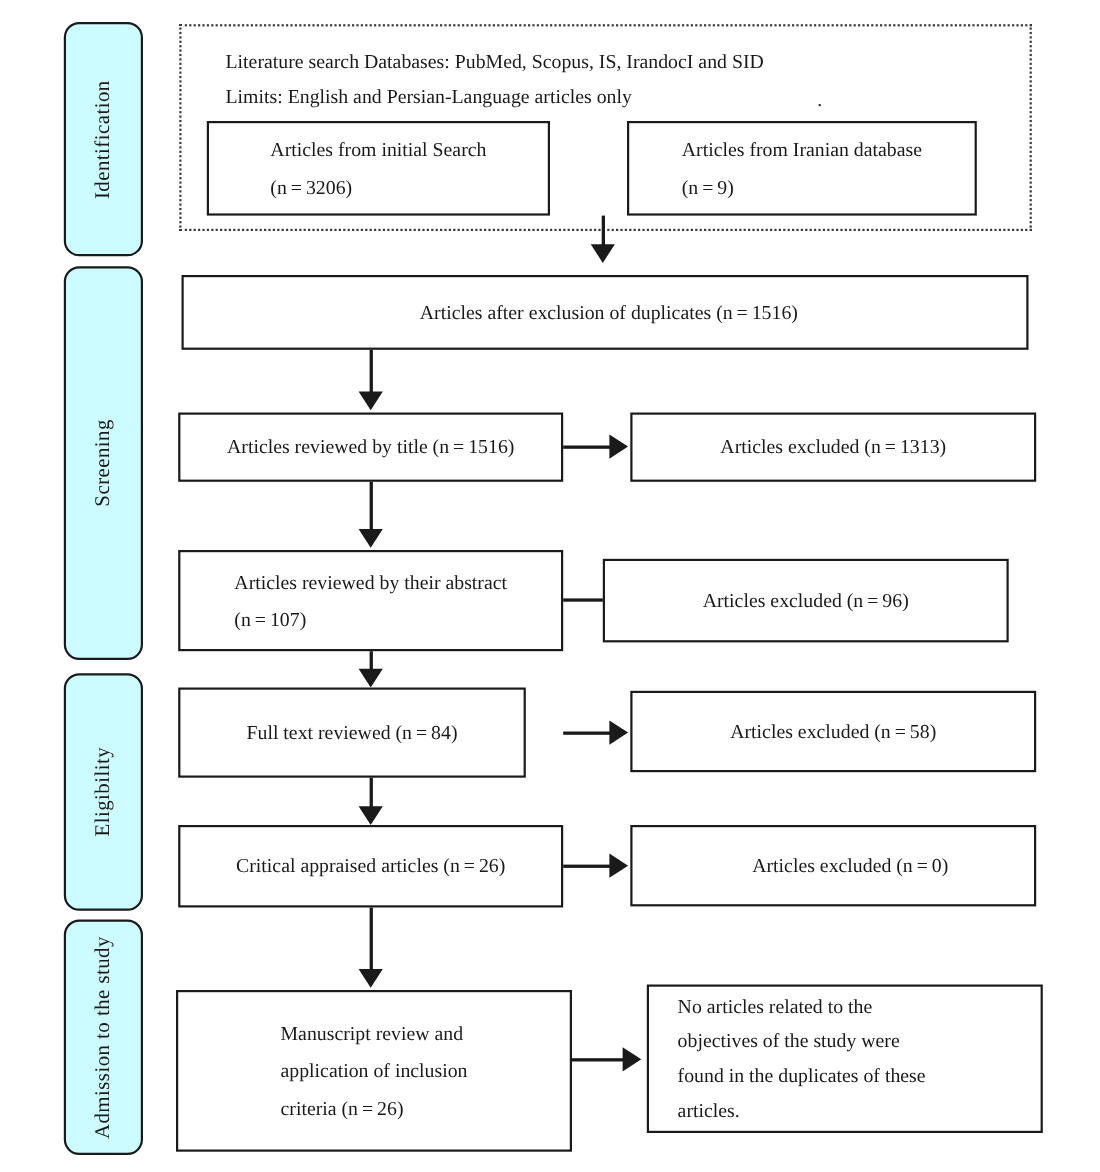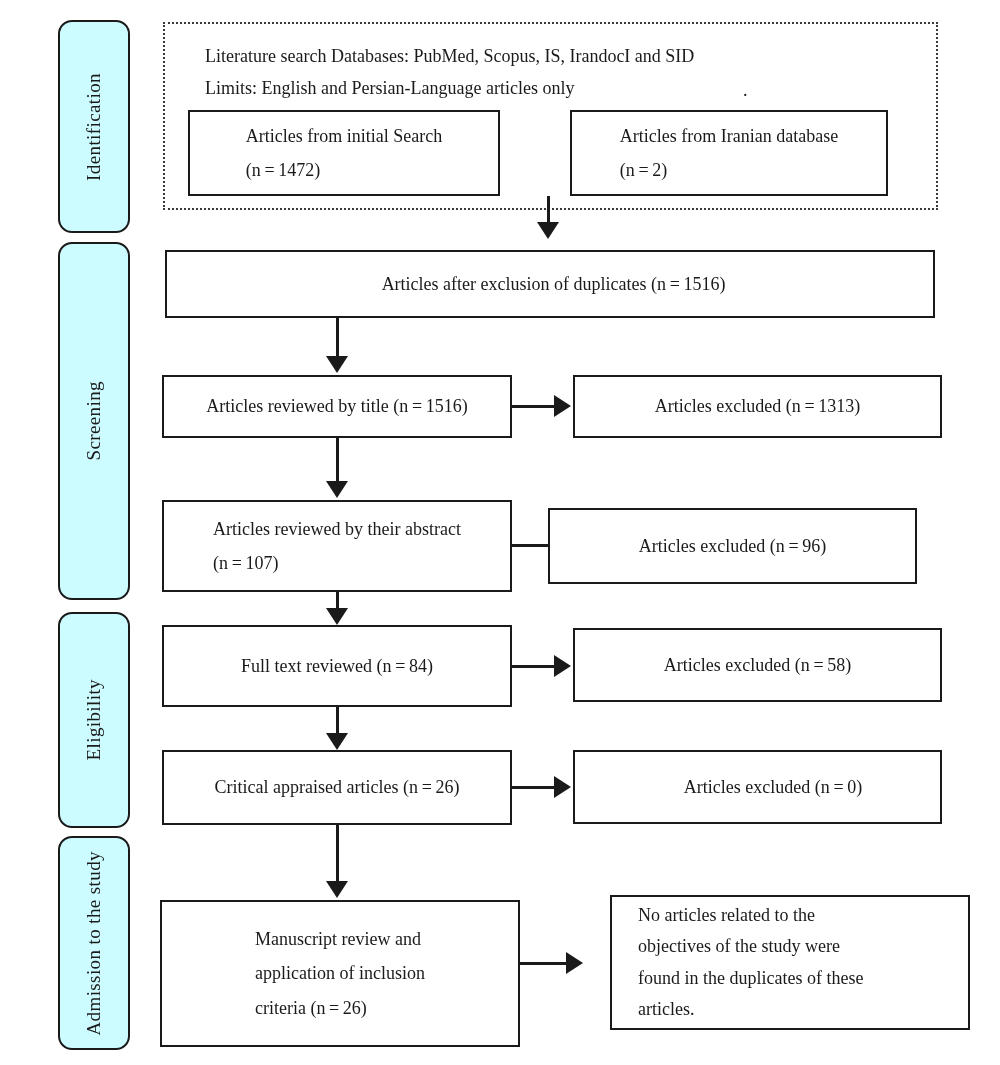--- a/index.html
+++ b/index.html
@@ -130,28 +130,28 @@
 
   <div class="free-text" style="left:205px; top:78px;">Limits: English and Persian-Language articles only</div>
 
   <div class="free-text" style="left:205px; top:46px;">Literature search Databases: PubMed, Scopus, IS, IrandocI and SID</div>
 
   <div class="free-text" style="left:743px; top:80px;">.</div>
 
   <div class="box" style="left:188px; top:110px; width:312px; height:86px;">
     <span>
       <span class="box-text">Articles from initial Search</span>
-      <span class="box-text">(n = 1472)</span>
+      <span class="box-text">(n = 3206)</span>
     </span>
   </div>
 
   <div class="box" style="left:570px; top:110px; width:318px; height:86px;">
     <span>
       <span class="box-text">Articles from Iranian database</span>
-      <span class="box-text">(n = 2)</span>
+      <span class="box-text">(n = 9)</span>
     </span>
   </div>
 
   <div class="vline" style="left:547px; top:196px; height:28px;"></div>
   <div class="arrow-down" style="left:537px; top:222px;"></div>
 
   <div class="box" style="left:165px; top:250px; width:770px; height:68px;padding-left:19px;">
     <span class="box-text">Articles after exclusion of duplicates (n = 1516)</span>
   </div>
 
@@ -180,21 +180,21 @@
   </div>
   <div class="hline" style="left:512px; top:544px; width:44px;"></div>
   <div class="arrow-right" style="left:554px; top:534px;"></div>
   <div class="box" style="left:548px; top:508px; width:369px; height:76px;">
     <span class="box-text">Articles excluded (n = 96)</span>
   </div>
 
   <div class="vline" style="left:336px; top:592px; height:30px;"></div>
   <div class="arrow-down" style="left:326px; top:608px;"></div>
 
-  <div class="box" style="left:162px; top:625px; width:350px; height:82px;">
+  <div class="box" style="left:162px; top:625px; width:316px; height:82px;">
     <span>
       <span class="box-text">Full text reviewed (n = 84)</span>
     </span>
   </div>
   <div class="hline" style="left:512px; top:665px; width:44px;"></div>
   <div class="arrow-right" style="left:554px; top:655px;"></div>
   <div class="box" style="left:573px; top:628px; width:369px; height:74px;">
     <span class="box-text">Articles excluded (n = 58)</span>
   </div>
 
@@ -218,21 +218,21 @@
   <div class="box" style="left:160px; top:900px; width:360px; height:147px;">
     <span>
       <span class="box-text">Manuscript review and</span>
       <span class="box-text">application of inclusion</span>
       <span class="box-text">criteria (n = 26)</span>
     </span>
   </div>
   <div class="hline" style="left:520px; top:962px; width:48px;"></div>
   <div class="arrow-right" style="left:566px; top:952px;"></div>
 
-  <div class="box left-text" style="left:588px; top:895px; width:360px; height:135px;margin-left:22px;">
+  <div class="box left-text" style="left:588px; top:895px; width:360px; height:135px;">
     <span>
       <span class="box-text">No articles related to the</span>
       <span class="box-text">objectives of the study were</span>
       <span class="box-text">found in the duplicates of these</span>
       <span class="box-text">articles.</span>
     </span>
   </div>
 
 </div>
 

